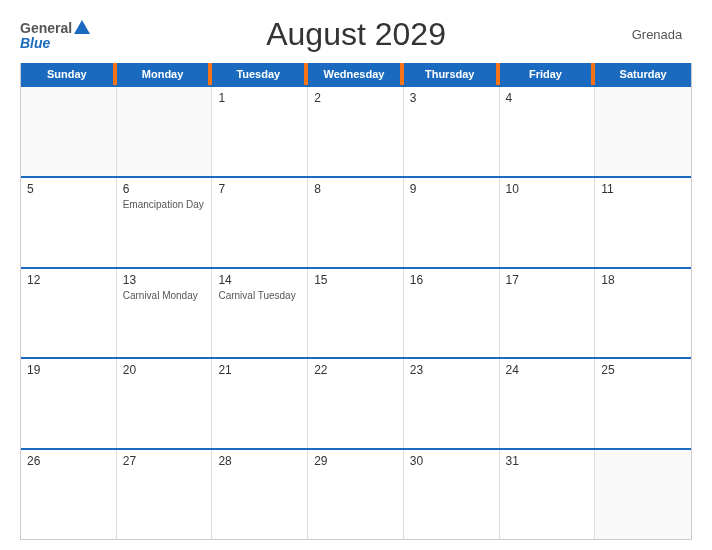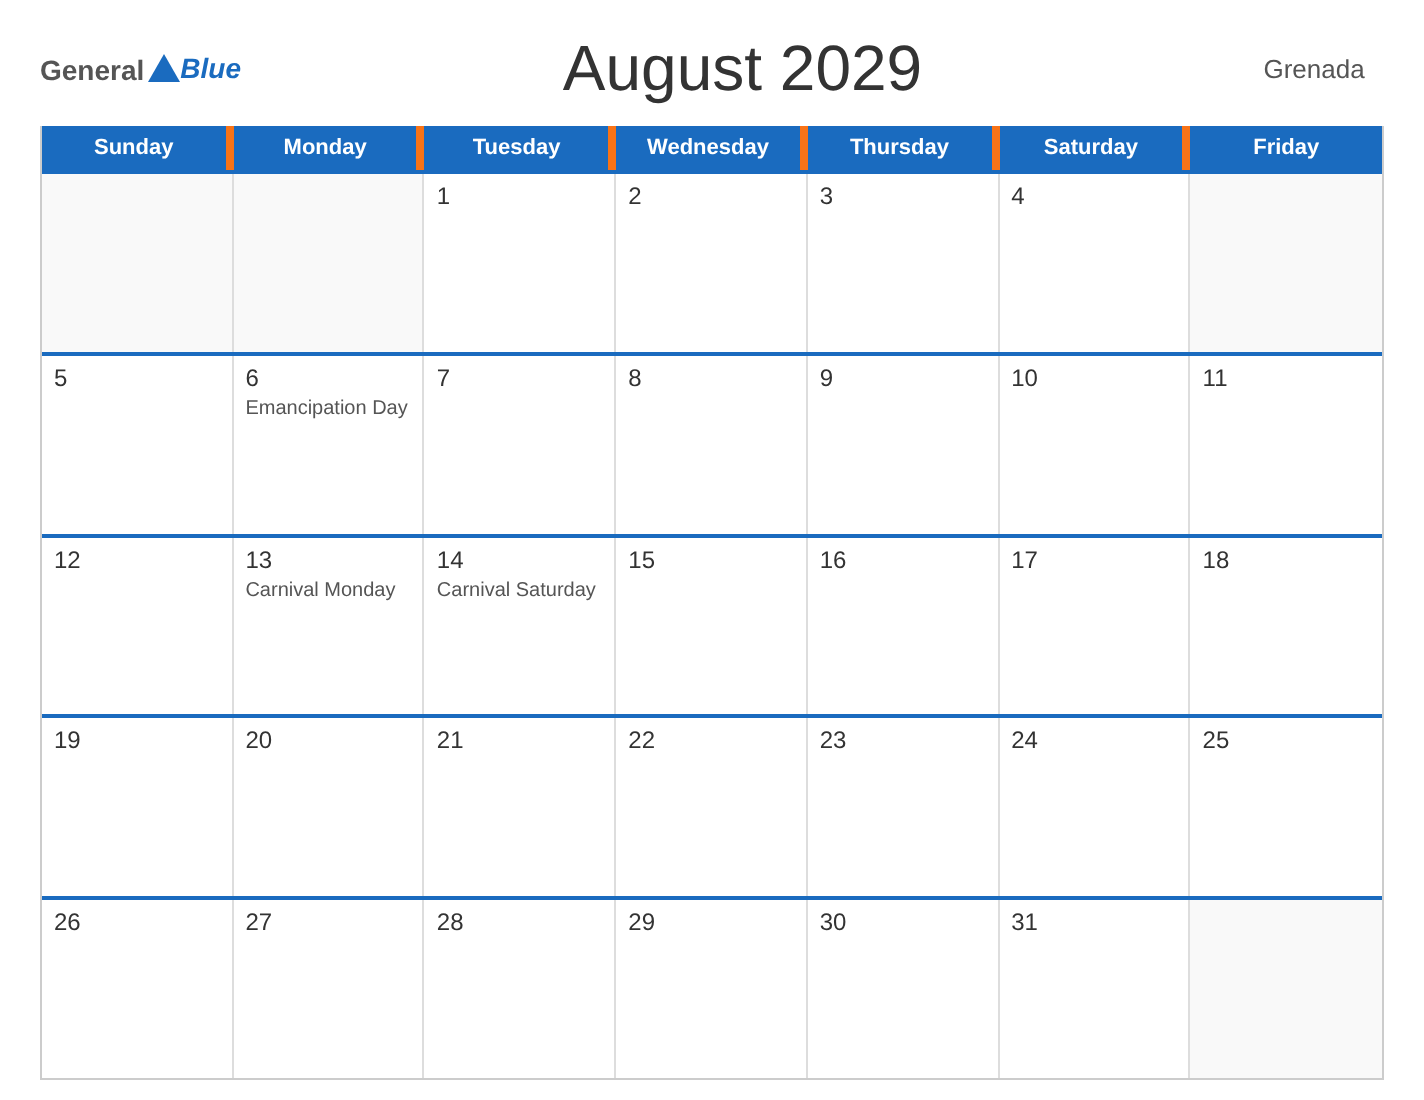--- a/index.html
+++ b/index.html
@@ -48,20 +48,21 @@
       height: 0;
       border-left: 8px solid transparent;
       border-right: 8px solid transparent;
       border-bottom: 14px solid #1a6bbf;
       margin-left: 2px;
       margin-bottom: 2px;
     }
 
     .logo-wrapper {
       display: flex;
+      flex-direction: column;
       align-items: flex-start;
     }
 
     .logo-top {
       display: flex;
       align-items: center;
     }
 
     .month-title {
       font-size: 32px;
@@ -170,22 +171,22 @@
   </div>
 
   <div class="calendar">
 
     <div class="calendar-header">
       <div class="day-header">Sunday</div>
       <div class="day-header">Monday</div>
       <div class="day-header">Tuesday</div>
       <div class="day-header">Wednesday</div>
       <div class="day-header">Thursday</div>
+      <div class="day-header">Friday</div>
       <div class="day-header">Saturday</div>
-      <div class="day-header">Friday</div>
     </div>
 
     <div class="calendar-body">
 
       <div class="week-row">
         <div class="day-cell empty"></div>
         <div class="day-cell empty"></div>
         <div class="day-cell">
           <span class="day-number">1</span>
         </div>
@@ -229,21 +230,21 @@
       <div class="week-row">
         <div class="day-cell">
           <span class="day-number">12</span>
         </div>
         <div class="day-cell">
           <span class="day-number">13</span>
           <span class="day-event">Carnival Monday</span>
         </div>
         <div class="day-cell">
           <span class="day-number">14</span>
-          <span class="day-event">Carnival Saturday</span>
+          <span class="day-event">Carnival Tuesday</span>
         </div>
         <div class="day-cell">
           <span class="day-number">15</span>
         </div>
         <div class="day-cell">
           <span class="day-number">16</span>
         </div>
         <div class="day-cell">
           <span class="day-number">17</span>
         </div>

